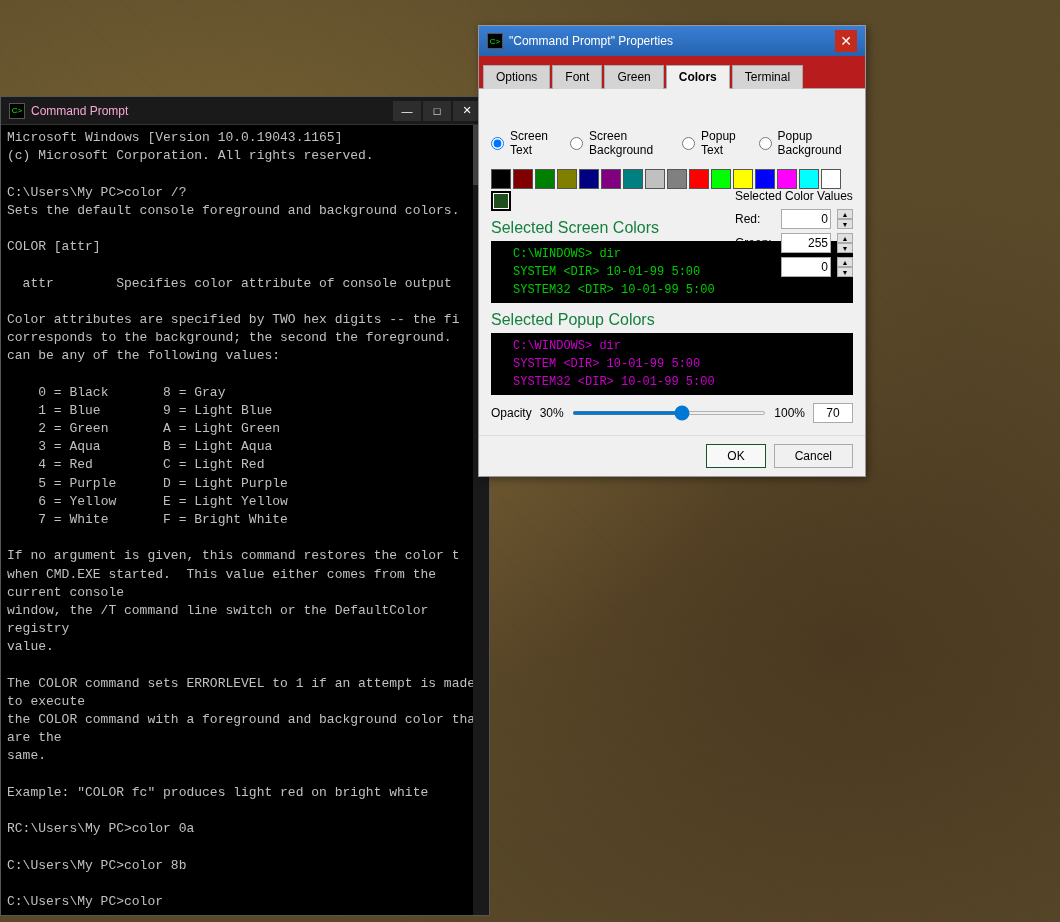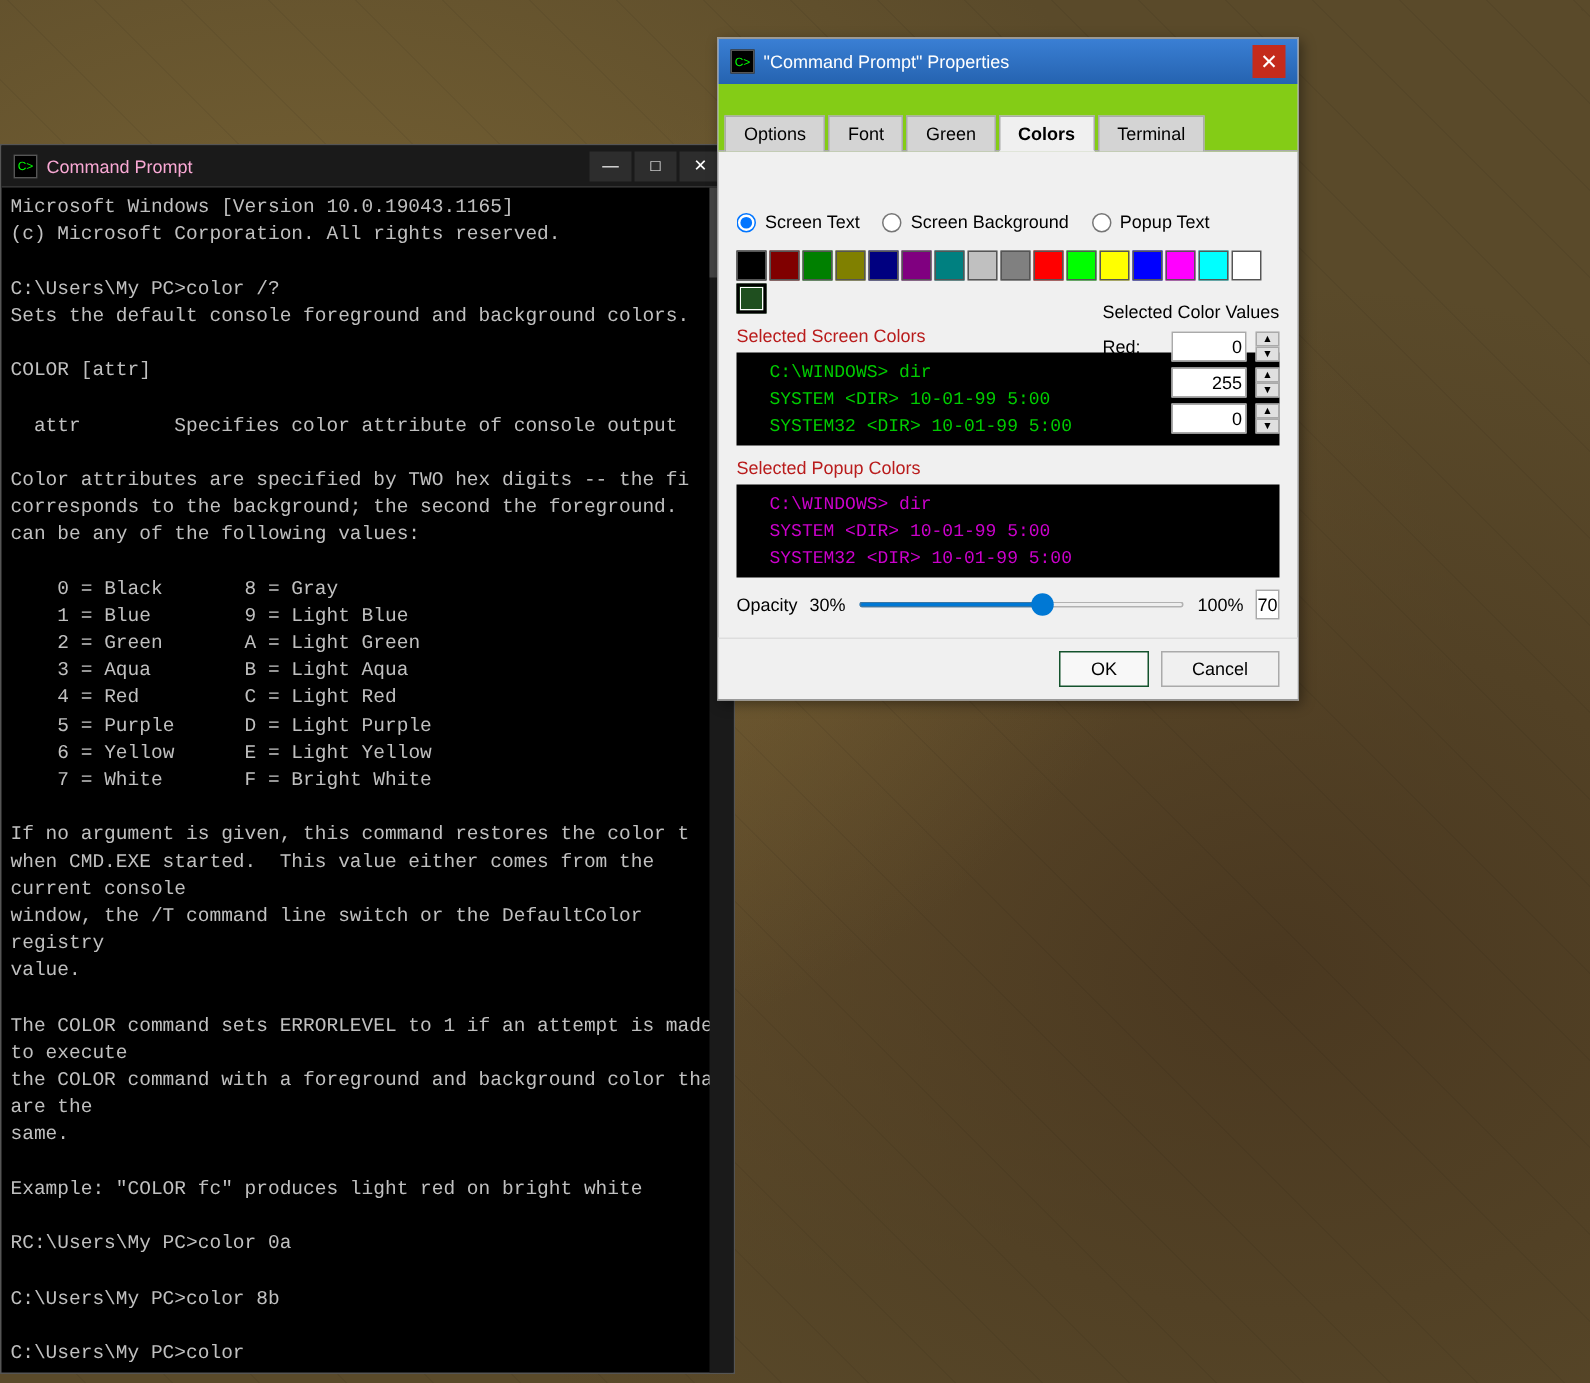--- a/index.html
+++ b/index.html
@@ -164,23 +164,23 @@
       font-size: 14px;
       cursor: pointer;
       display: flex;
       align-items: center;
       justify-content: center;
     }
 
     
     .dialog-tabs {
       display: flex;
-      background: #84cc16;
+      background: #b91c1c;
       border-bottom: 1px solid #aaa;
-      padding: 20px 4px 0;
+      padding: 8px 4px 0;
       gap: 2px;
     }
     .tab {
       padding: 4px 12px;
       background: #d4d4d4;
       border: 1px solid #aaa;
       border-bottom: none;
       cursor: pointer;
       font-size: 12px;
       color: #000;
@@ -296,21 +296,21 @@
       margin-top: 8px;
     }
     .opacity-label { font-size: 12px; }
     .opacity-slider {
       flex: 1;
       height: 4px;
       accent-color: #0078d4;
     }
     .opacity-max { font-size: 12px; }
     .opacity-value {
-      width: 16px;
+      width: 40px;
       height: 20px;
       border: 1px solid #aaa;
       text-align: center;
       font-size: 12px;
     }
 
     
     .dialog-buttons {
       display: flex;
       justify-content: flex-end;
@@ -330,23 +330,23 @@
       border: 1px solid #14532d;
       background: #f8f8f8;
     }
 
     .dialog-content-wrap {
       position: relative;
       padding: 12px;
     }
 
     .section-label {
-      font-size: 12px;
+      font-size: 16px;
       margin-bottom: 4px;
-      color: #b91c1c;
+      color: #15803d;
     }
   </style>
 </head>
 <body>
 
 <div class="bg"></div>
 
 <div class="cmd-window">
   <div class="cmd-titlebar">
     <div class="cmd-icon">
@@ -431,20 +431,24 @@
         <input type="radio" name="colorsel" checked="" style="">
         <span>Screen Text</span>
       </label>
       <label class="radio-item">
         <input type="radio" name="colorsel" style="">
         <span>Screen Background</span>
       </label>
       <label class="radio-item">
         <input type="radio" name="colorsel" style="">
         <span>Popup Text</span>
+      </label>
+      <label class="radio-item">
+        <input type="radio" name="colorsel" style="">
+        <span>Popup Background</span>
       </label>
     </div>
 
     <div class="color-values-section">
       <div class="color-values-title">Selected Color Values</div>
       <div class="color-value-row">
         <span class="color-value-label">Red:</span>
         <input class="color-value-input" type="text" value="0" style="">
         <div class="spinner-btn">
           <div class="spin-up">▲</div>

